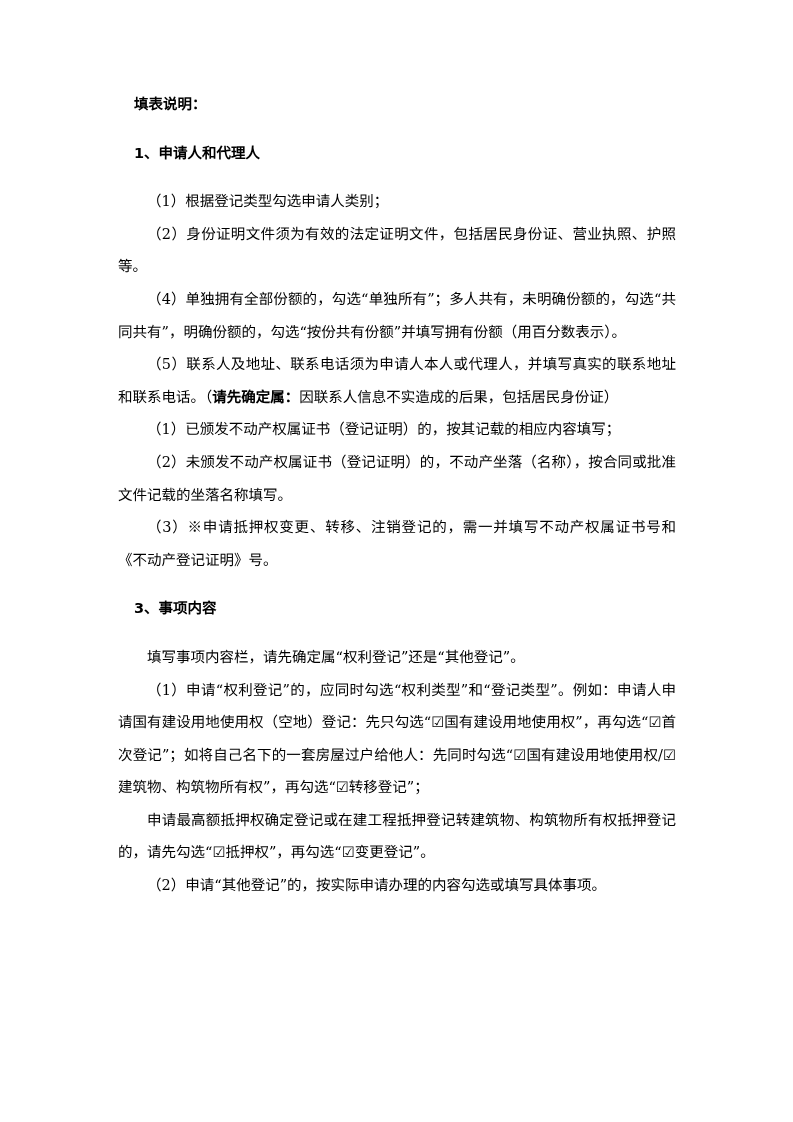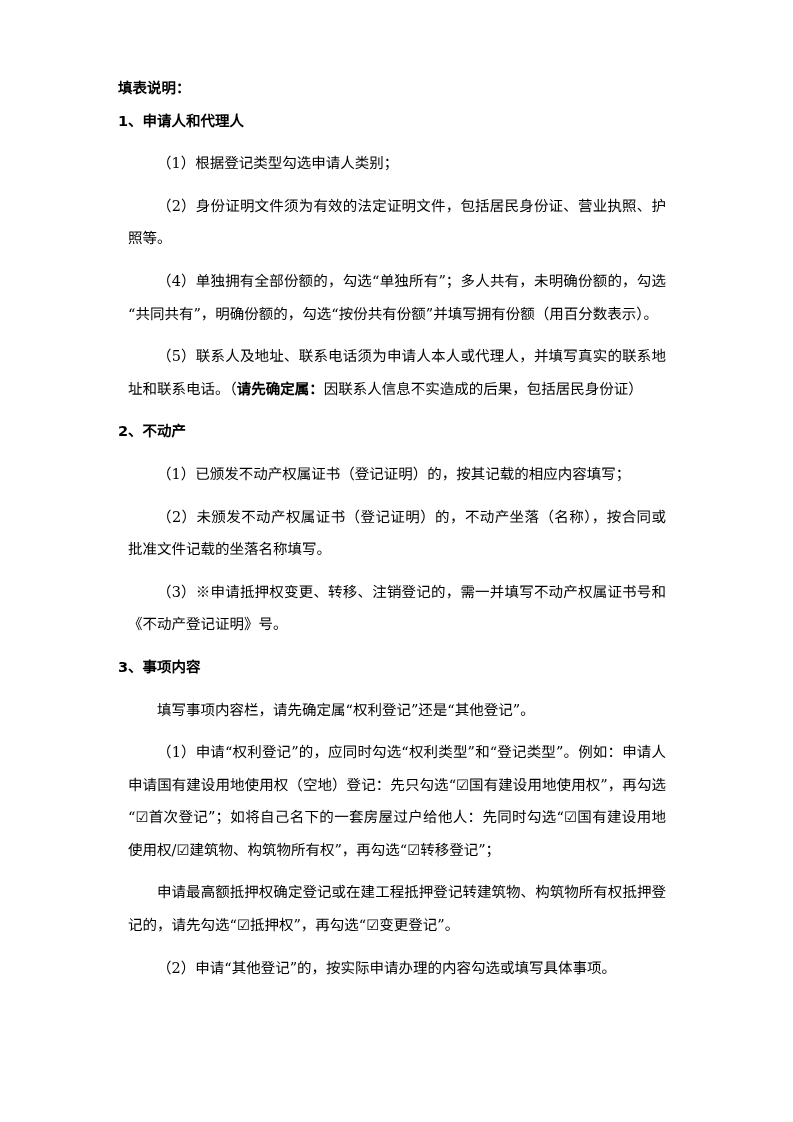--- a/index.html
+++ b/index.html
@@ -13,30 +13,30 @@
     height: 1122px;
     background: #ffffff;
     overflow: hidden;
   }
   .content {
     box-sizing: border-box;
     padding: 72px 117px 0 118px;
     color: #000000;
   }
   .doc-title, .sec-heading {
-    margin: 0;
+    margin: 16px;
     font-family: "DejaVu Sans", "Liberation Sans", sans-serif;
     font-weight: bold;
     font-size: 14.5px;
     line-height: 32.6px;
     color: #000000;
     text-indent: 0;
   }
   .para {
-    margin: 10px;
+    margin: 0;
     font-family: "DejaVu Serif", "Liberation Serif", serif;
     font-size: 14.5px;
     line-height: 32.6px;
     color: #000000;
     text-align: justify;
     text-justify: inter-ideograph;
     text-indent: 2em;
   }
   .bold-inline {
     font-weight: bold;
@@ -50,21 +50,20 @@
   <div class="content">
 
     <h1 class="doc-title">填表说明：</h1>
 
     <h2 class="sec-heading">1、申请人和代理人</h2>
     <p class="para">（1）根据登记类型勾选申请人类别；</p>
     <p class="para">（2）身份证明文件须为有效的法定证明文件，包括居民身份证、营业执照、护照等。</p>
     <p class="para">（4）单独拥有全部份额的，勾选“单独所有”；多人共有，未明确份额的，勾选“共同共有”，明确份额的，勾选“按份共有份额”并填写拥有份额（用百分数表示）。</p>
     <p class="para"><span>（5）联系人及地址、联系电话须为申请人本人或代理人，并填写真实的联系地址和联系电话。（</span><span class="bold-inline">请先确定属：</span><span>因联系人信息不实造成的后果，包括居民身份证）</span></p>
 
-    <h2 class="sec-heading">2、不动产</h2>
     <p class="para">（1）已颁发不动产权属证书（登记证明）的，按其记载的相应内容填写；</p>
     <p class="para">（2）未颁发不动产权属证书（登记证明）的，不动产坐落（名称），按合同或批准文件记载的坐落名称填写。</p>
     <p class="para">（3）※申请抵押权变更、转移、注销登记的，需一并填写不动产权属证书号和《不动产登记证明》号。</p>
 
     <h2 class="sec-heading">3、事项内容</h2>
     <p class="para">填写事项内容栏，请先确定属“权利登记”还是“其他登记”。</p>
     <p class="para">（1）申请“权利登记”的，应同时勾选“权利类型”和“登记类型”。例如：申请人申请国有建设用地使用权（空地）登记：先只勾选“☑国有建设用地使用权”，再勾选“☑首次登记”；如将自己名下的一套房屋过户给他人：先同时勾选“☑国有建设用地使用权/☑建筑物、构筑物所有权”，再勾选“☑转移登记”；</p>
     <p class="para">申请最高额抵押权确定登记或在建工程抵押登记转建筑物、构筑物所有权抵押登记的，请先勾选“☑抵押权”，再勾选“☑变更登记”。</p>
     <p class="para">（2）申请“其他登记”的，按实际申请办理的内容勾选或填写具体事项。</p>
 

